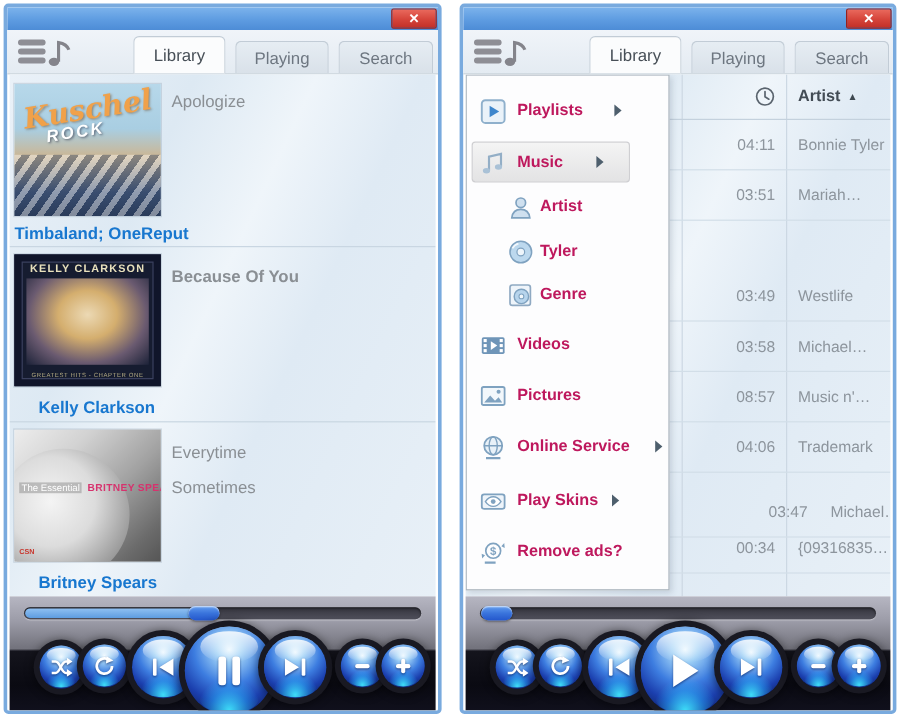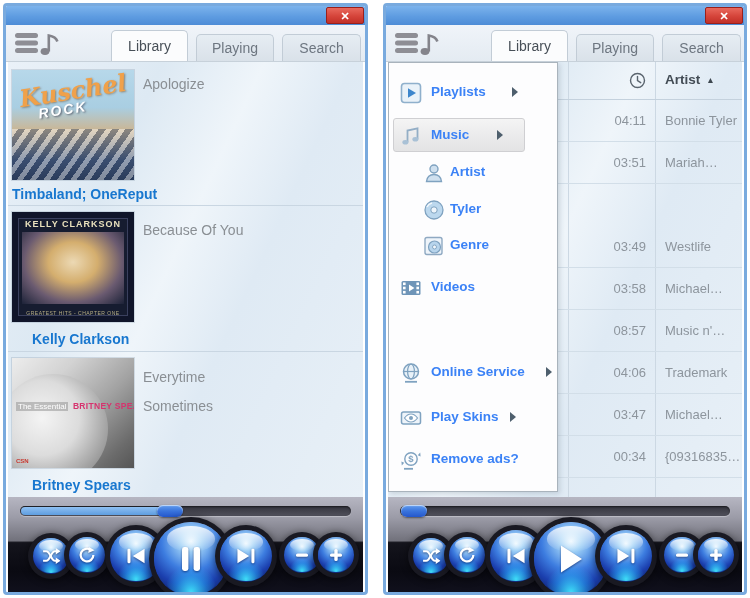--- a/index.html
+++ b/index.html
@@ -78,21 +78,21 @@
   .cell-art{position:absolute;left:277px;top:13px;font-size:13px;color:#8d959d;white-space:nowrap;text-align:right;}
 
   
   .menu-panel{position:absolute;left:0;top:0;width:170px;height:430px;background:#fdfdfe;
     border:1px solid #a9b3bc;box-sizing:border-box;box-shadow:2px 2px 5px rgba(60,80,100,.18);z-index:6;}
   .menu-item{position:absolute;left:1px;right:1px;height:32px;cursor:pointer;}
   .menu-item .hl{position:absolute;left:3px;top:-2px;width:132px;height:34px;border-radius:3px;
     background:linear-gradient(180deg,#f4f4f4,#e3e3e4);border:1px solid #cfcfd2;box-sizing:border-box;}
   .mi-icon{position:absolute;left:10px;top:5px;width:22px;height:22px;}
   .menu-item.sub .mi-icon{left:33px;}
-  .mi-label{position:absolute;left:41px;top:7px;font-size:13.5px;font-weight:600;color:#3b82f6;white-space:nowrap;}
+  .mi-label{position:absolute;left:41px;top:7px;font-size:13.5px;font-weight:600;color:#be185d;white-space:nowrap;}
   .menu-item.sub .mi-label{left:60px;}
   .mi-arrow{display:inline-block;width:0;height:0;border-left:6px solid #4e5f6d;
     border-top:5px solid transparent;border-bottom:5px solid transparent;margin-left:10px;vertical-align:-1px;}
 
   
   .controlbar{position:absolute;left:2px;right:2px;top:491px;height:95px;overflow:hidden;
     background:linear-gradient(180deg,#b6b6c2 0%,#9b9ba7 22%,#75757f 44%,#73737d 46%,#14141c 48%,#0a0a12 78%,#10101c 100%);}
   .progress-track{position:absolute;left:12px;right:12px;top:9px;height:10px;border-radius:5px;
     background:linear-gradient(180deg,#34343d,#50505b);
     box-shadow:0 1px 1px rgba(255,255,255,.35), inset 0 1px 2px rgba(0,0,0,.55);cursor:pointer;}
@@ -148,21 +148,21 @@
     </div>
     <div class="song" style="top:14px;">Apologize</div>
     <div class="artist-link" style="left:4px;top:124px;">Timbaland; OneReput</div>
     <div class="sep" style="top:143px;"></div>
 
     <div class="cover cover-kelly" style="top:150px;">
       <div class="portrait"></div>
       <div class="ckl-t1">KELLY CLARKSON</div>
       <div class="ckl-t2">GREATEST HITS - CHAPTER ONE</div>
     </div>
-    <div class="song" style="top:160px;">Because Of You</div>
+    <div class="song" style="top:160px;font-weight:bold;">Because Of You</div>
     <div class="artist-link" style="left:24px;top:269px;">Kelly Clarkson</div>
     <div class="sep" style="top:289px;"></div>
 
     <div class="cover cover-britney" style="top:296px;">
       <div class="cb-hair"></div>
       <div class="cb-top">
         <span class="cb-t1">The Essential</span>
         <span class="cb-t2">BRITNEY SPEARS</span>
       </div>
       <div class="cb-t3">CSN</div>
@@ -277,21 +277,21 @@
           <div class="cell-art">Michael…</div>
         </div>
       <div class="trow" style="top:248px;">
           <div class="cell-dur">08:57</div>
           <div class="cell-art">Music n'…</div>
         </div>
       <div class="trow" style="top:290px;">
           <div class="cell-dur">04:06</div>
           <div class="cell-art">Trademark</div>
         </div>
-      <div class="trow" style="top:332px;">
+      <div class="trow" style="top:344px;margin-left:27px;">
           <div class="cell-dur">03:47</div>
           <div class="cell-art">Michael…</div>
         </div>
       <div class="trow" style="top:374px;">
           <div class="cell-dur">00:34</div>
           <div class="cell-art">{09316835…</div>
         </div>
     </div>
 
     <div class="menu-panel">
@@ -354,20 +354,30 @@
               <rect x="3" y="9.7" width="2.6" height="2.6" fill="#fff"></rect>
               <rect x="3" y="13.9" width="2.6" height="2.6" fill="#fff"></rect>
               <rect x="16.4" y="5.5" width="2.6" height="2.6" fill="#fff"></rect>
               <rect x="16.4" y="9.7" width="2.6" height="2.6" fill="#fff"></rect>
               <rect x="16.4" y="13.9" width="2.6" height="2.6" fill="#fff"></rect>
               <path d="M9 7.4l5.4 3.6L9 14.6z" fill="#fff"></path>
             </svg>
         </span>
         <span class="mi-label">Videos</span>
       </div>
+      <div class="menu-item" style="top:251px;">
+        <span class="mi-icon">
+          <svg viewBox="0 0 22 22" width="22" height="22">
+              <rect x="1.5" y="3.5" width="19" height="15" rx="1.5" fill="#f2f7fb" stroke="#7fa2c0" stroke-width="1.5"></rect>
+              <path d="M3.5 16.5l5-6 4 4.5 3-3 3 4.5z" fill="#7fa2c0"></path>
+              <circle cx="15.5" cy="7.5" r="1.7" fill="#7fa2c0"></circle>
+            </svg>
+        </span>
+        <span class="mi-label">Pictures</span>
+      </div>
       <div class="menu-item" style="top:294px;">
         <span class="mi-icon">
           <svg viewBox="0 0 22 22" width="22" height="22">
               <circle cx="11" cy="9.5" r="7.5" fill="#e8f1f8" stroke="#7fa2c0" stroke-width="1.5"></circle>
               <ellipse cx="11" cy="9.5" rx="3.4" ry="7.5" fill="none" stroke="#7fa2c0" stroke-width="1.2"></ellipse>
               <path d="M3.5 9.5h15" stroke="#7fa2c0" stroke-width="1.2"></path>
               <path d="M5 19.8h12" stroke="#7fa2c0" stroke-width="1.8"></path>
             </svg>
         </span>
         <span class="mi-label">Online Service</span>

